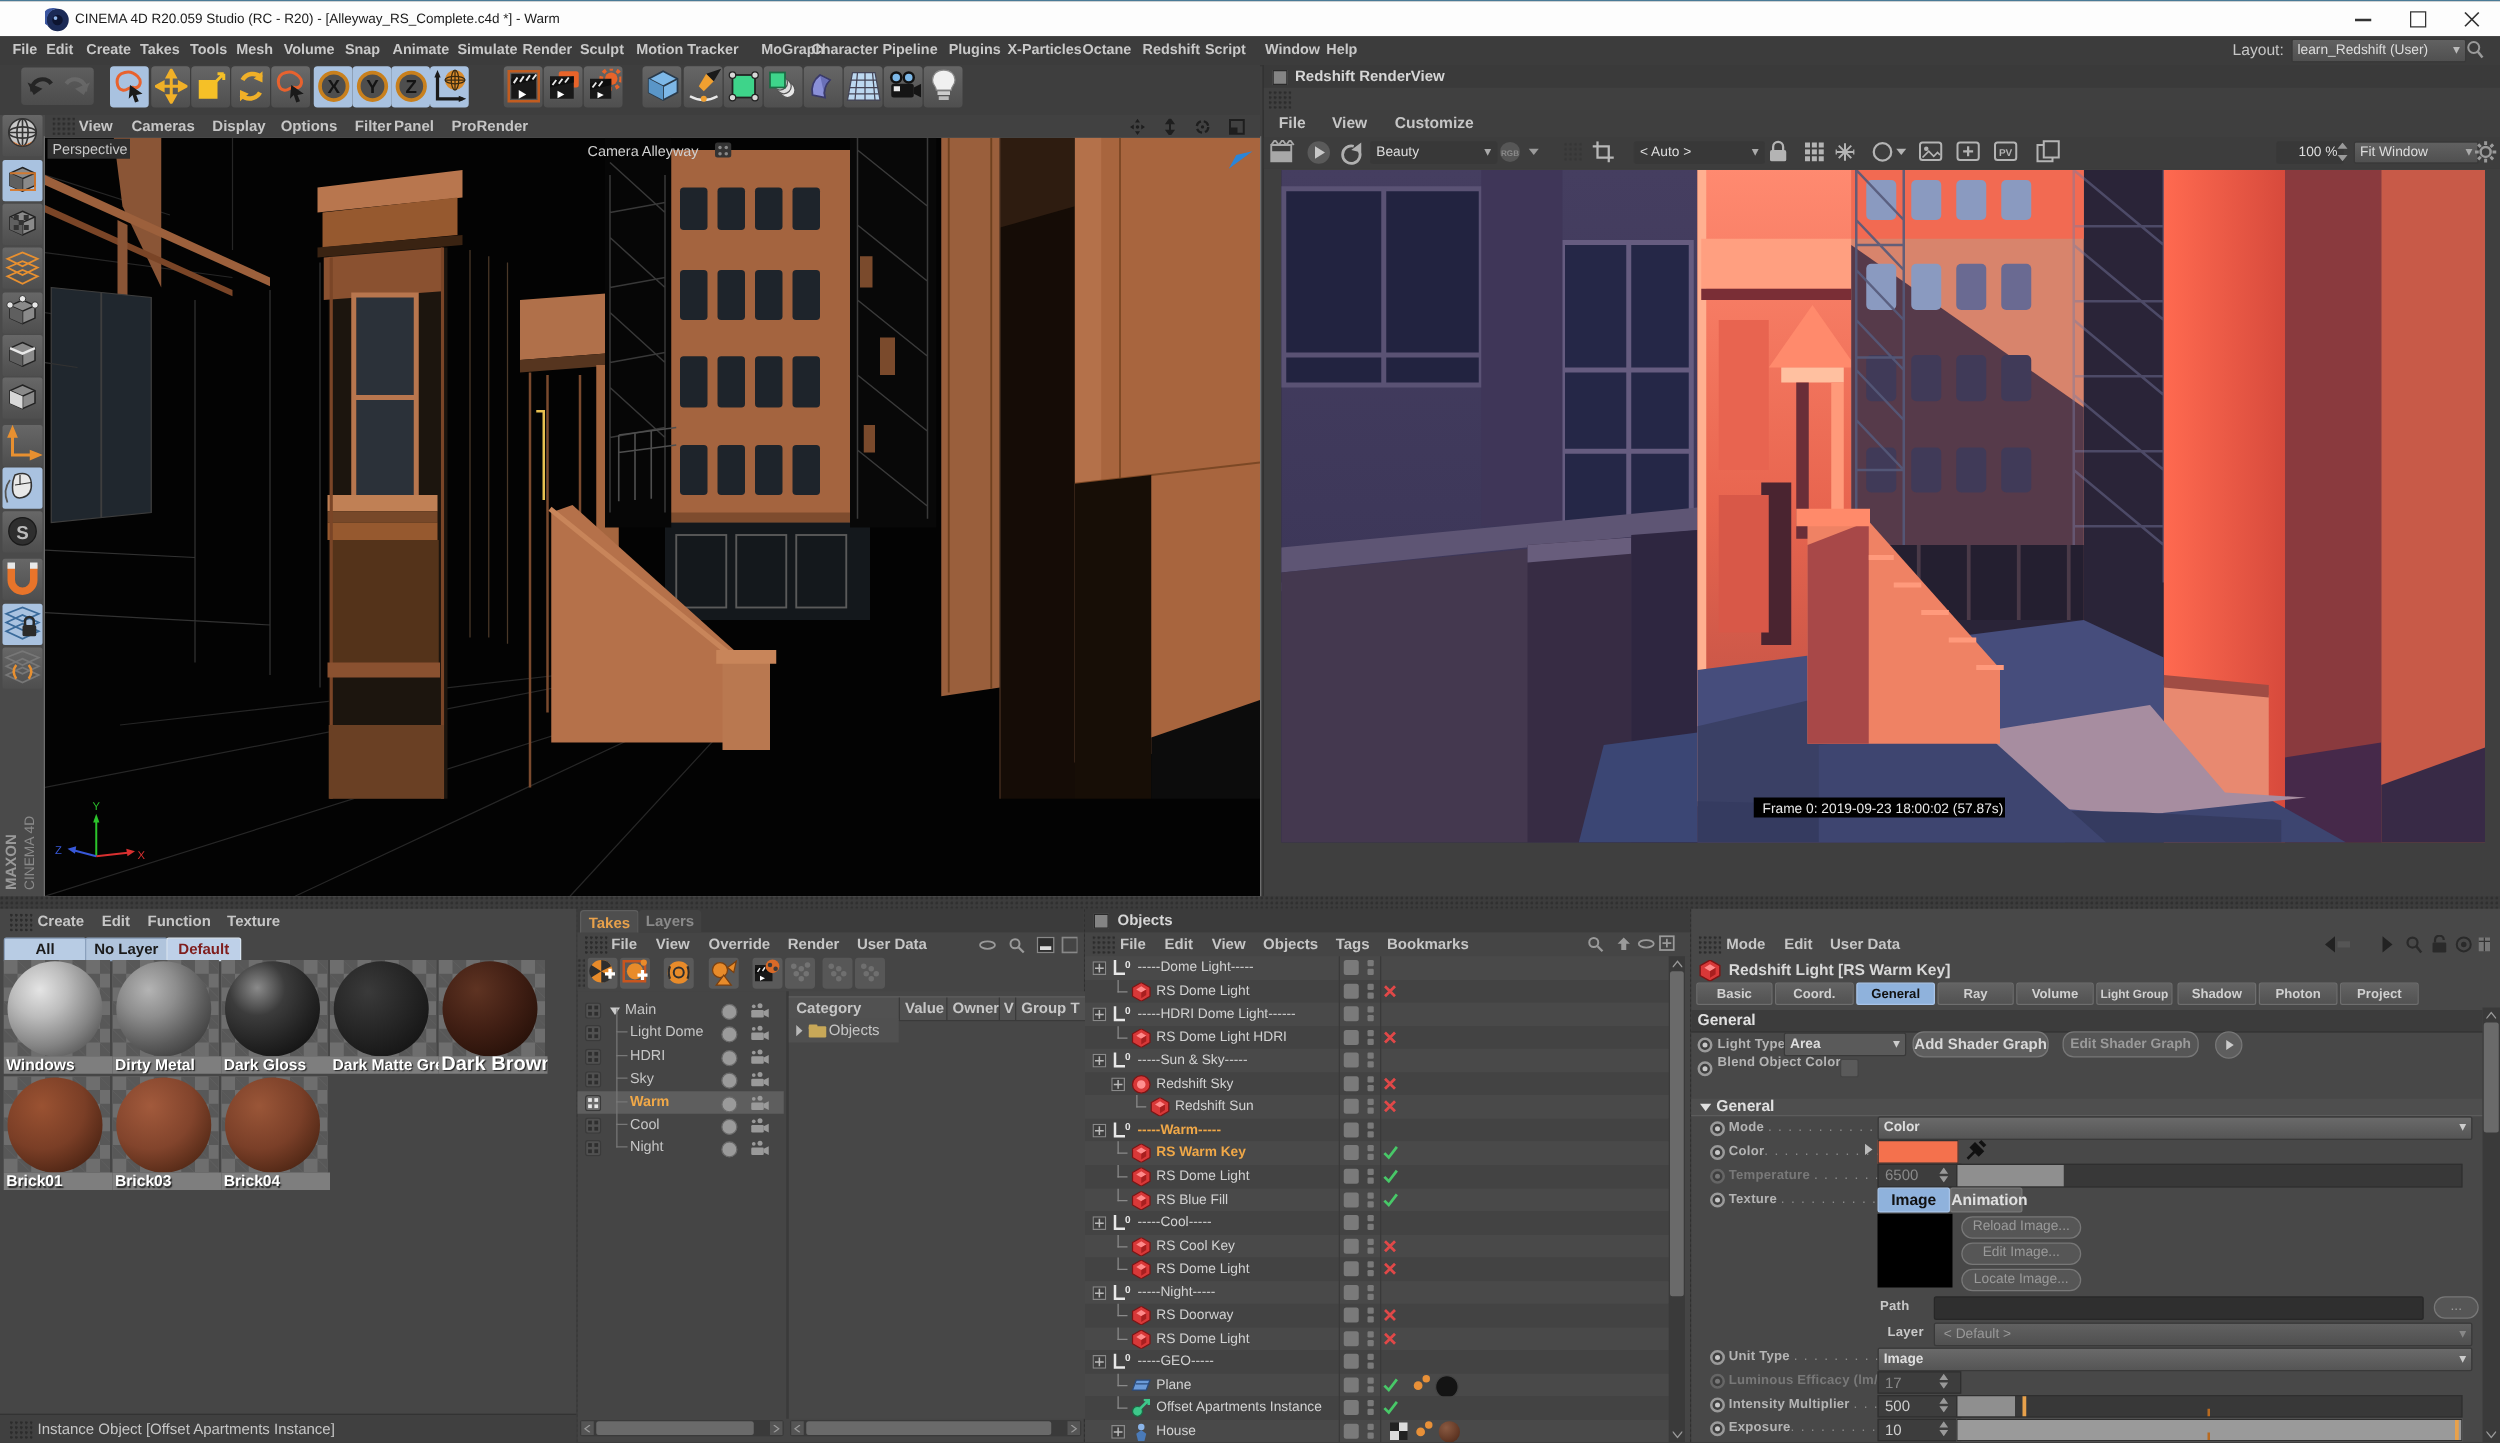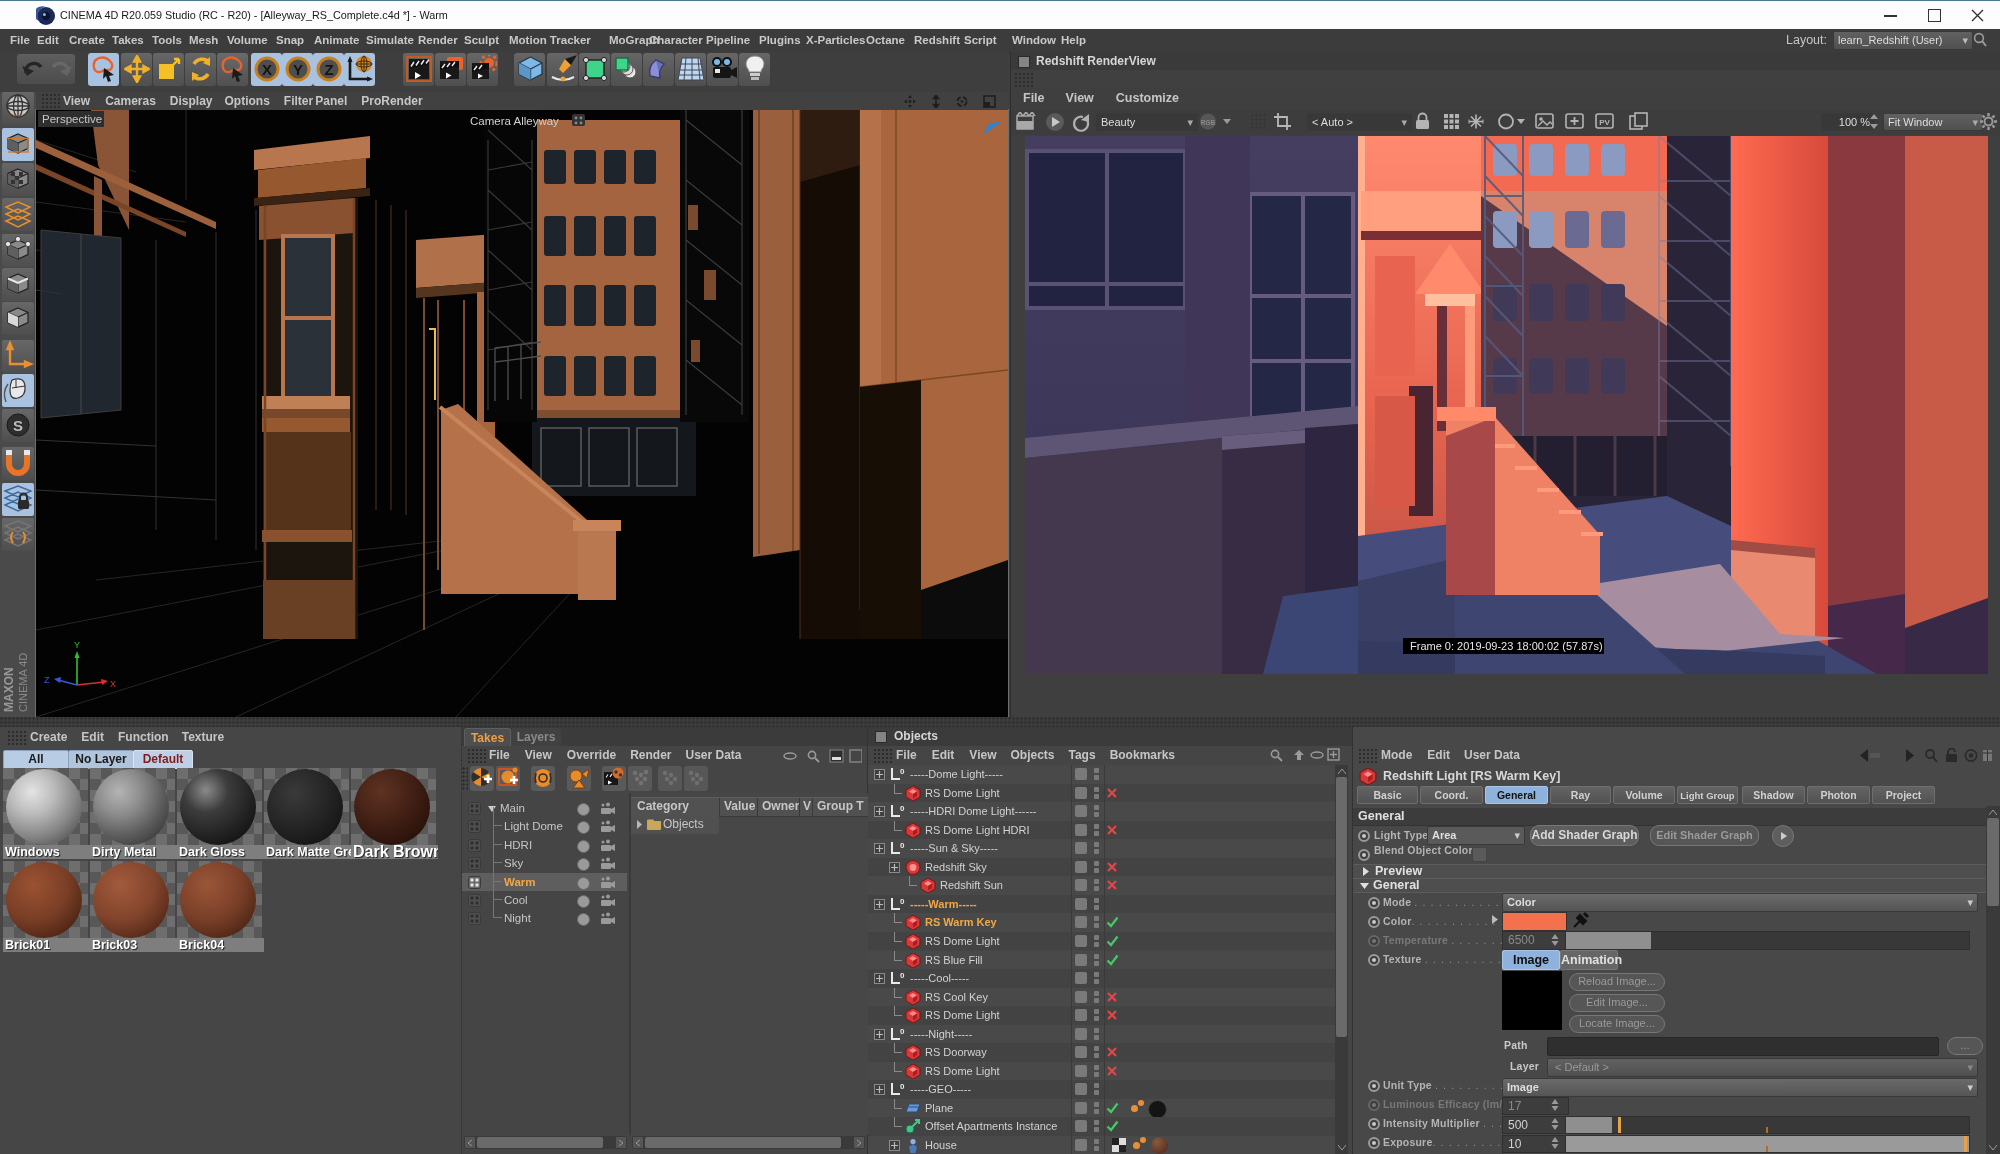--- a/index.html
+++ b/index.html
@@ -763,20 +763,24 @@
         <div class="abs" style="left:90px;top:134px;width:85px;height:77px;background-color:#6e6e6e;background-image:linear-gradient(45deg,#585858 25%,transparent 25%,transparent 75%,#585858 75%),linear-gradient(45deg,#585858 25%,transparent 25%,transparent 75%,#585858 75%);background-size:22px 22px;background-position:0 0,11px 11px;">
           <div style="position:absolute;left:3px;top:1px;width:76px;height:76px;border-radius:50%;background:radial-gradient(circle at 36% 30%, #a25a3c 0%, #82442c 48%, #44200f 92%);"></div>
           <div style="position:absolute;left:0;top:77px;width:85px;height:14px;background:#7e7e7e;color:#fff;font-size:12.5px;font-weight:600;line-height:14px;padding-left:2px;text-shadow:1px 1px 1px #222;white-space:nowrap;overflow:hidden;">Brick03</div>
         </div>
         <div class="abs" style="left:177px;top:134px;width:85px;height:77px;background-color:#6e6e6e;background-image:linear-gradient(45deg,#585858 25%,transparent 25%,transparent 75%,#585858 75%),linear-gradient(45deg,#585858 25%,transparent 25%,transparent 75%,#585858 75%);background-size:22px 22px;background-position:0 0,11px 11px;">
           <div style="position:absolute;left:3px;top:1px;width:76px;height:76px;border-radius:50%;background:radial-gradient(circle at 36% 30%, #9a5638 0%, #7a3f28 48%, #401e0e 92%);"></div>
           <div style="position:absolute;left:0;top:77px;width:85px;height:14px;background:#7e7e7e;color:#fff;font-size:12.5px;font-weight:600;line-height:14px;padding-left:2px;text-shadow:1px 1px 1px #222;white-space:nowrap;overflow:hidden;">Brick04</div>
         </div>
       </div>
 
+    <div class="abs" style="left:0;top:404px;width:461px;height:23px;background:#404040;border-top:1px solid #333;">
+      <div class="grip abs" style="left:8px;top:5px;"></div>
+      <div class="abs t" style="left:30px;top:4px;font-size:12px;">Instance Object [Offset Apartments Instance]</div>
+    </div>
   </div>
   <div class="abs" id="takes" style="left:462px;top:727px;width:405px;height:427px;background:#454545;">
     <div class="abs" style="left:0;top:0;width:405px;height:19px;background:#3b3b3b;"></div>
     <div class="abs" style="left:2px;top:1px;width:45px;height:18px;background:#4e4e4e;border:1px solid #5e5e5e;border-bottom:none;border-radius:3px 3px 0 0;color:#e8a14b;font-size:12px;font-weight:600;text-align:center;line-height:18px;">Takes</div>
     <div class="abs" style="left:49px;top:1px;width:50px;height:18px;background:#414141;border-radius:3px 3px 0 0;color:#8a8a8a;font-size:12px;font-weight:600;text-align:center;line-height:18px;">Layers</div>
     <div class="abs" style="left:0;top:19px;width:405px;height:19px;background:#454545;">
       <div class="grip abs" style="left:6px;top:3px;"></div>
       <div class="abs t" style="left:27px;top:2px;font-size:12px;font-weight:600;"><span style="margin-right:15px">File</span><span style="margin-right:15px">View</span><span style="margin-right:14px">Override</span><span style="margin-right:14px">Render</span><span>User Data</span></div>
       <svg class="abs" style="left:320px;top:3px;" width="80" height="14" viewBox="0 0 80 14">
         <ellipse cx="8" cy="7" rx="6" ry="3" fill="none" stroke="#9a9a9a" stroke-width="1.4"></ellipse>
@@ -1433,26 +1437,20 @@
     <div class="abs lab" style="left:21px;top:102px;">Light Type</div>
     <div class="abs ddown" style="left:74px;top:99px;width:88px;height:17px;background:#5a5a5a;"><b>Area</b><span style="float:right;color:#ccc">▾</span></div>
     <div class="abs" style="left:177px;top:98px;width:107px;height:19px;background:#5e5e5e;border:1px solid #777;border-radius:9px;color:#d8d8d8;font-size:12px;font-weight:600;text-align:center;line-height:18px;">Add Shader Graph</div>
     <div class="abs pill" style="left:297px;top:98px;width:107px;height:19px;line-height:18px;font-weight:600;">Edit Shader Graph</div>
     <div class="abs" style="left:419px;top:98px;width:20px;height:20px;border-radius:50%;background:#5e5e5e;border:1px solid #777;"><svg width="8" height="8" style="margin:6px 0 0 7px">
           <path d="M1 0 L7 4 L1 8Z" fill="#ccc"></path>
         </svg></div>
     <div class="abs radio" style="left:5px;top:122px;"></div>
     <div class="abs lab" style="left:21px;top:117px;">Blend Object Color</div>
     <div class="abs" style="left:119px;top:120px;width:13px;height:13px;background:#5a5a5a;border:1px solid #444;border-radius:2px;"></div>
-    <div class="abs" style="left:0;top:137px;width:633px;height:13px;background:#4e4e4e;border:1px solid #5c5c5c;border-left:none;border-right:none;">
-      <svg class="abs" style="left:9px;top:2px;" width="8" height="10">
-          <path d="M1 0 L7 4.5 L1 9Z" fill="#e0e0e0"></path>
-        </svg>
-      <div class="abs" style="left:22px;top:-1px;font-size:12.5px;font-weight:600;color:#e0e0e0;">Preview</div>
-    </div>
     <div class="abs" style="left:0;top:152px;width:633px;height:13px;background:#4e4e4e;border-bottom:1px solid #5c5c5c;">
       <svg class="abs" style="left:7px;top:3px;" width="10" height="8">
           <path d="M0 1 L9 1 L4.5 7Z" fill="#e0e0e0"></path>
         </svg>
       <div class="abs" style="left:20px;top:-1px;font-size:12.5px;font-weight:600;color:#e0e0e0;">General</div>
     </div>
     <div class="abs radio" style="left:15px;top:170px;"></div>
     <div class="abs lab" style="left:30px;top:169px;">Mode <span class="dots2">. . . . . . . . . . . . . . .</span></div>
     <div class="abs ddown" style="left:149px;top:166px;width:466px;height:17px;background:linear-gradient(#6a6a6a,#555);"><b>Color</b><span style="float:right;color:#ccc">▾</span></div>
     <div class="abs radio" style="left:15px;top:189px;"></div>

